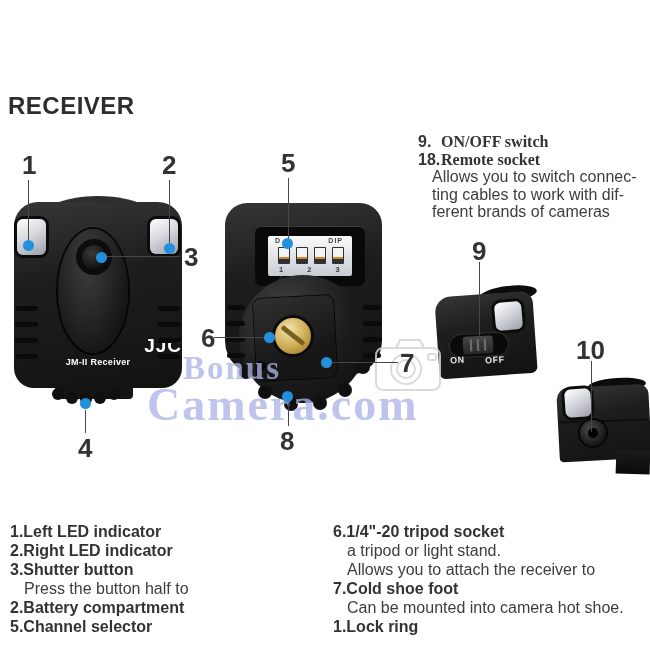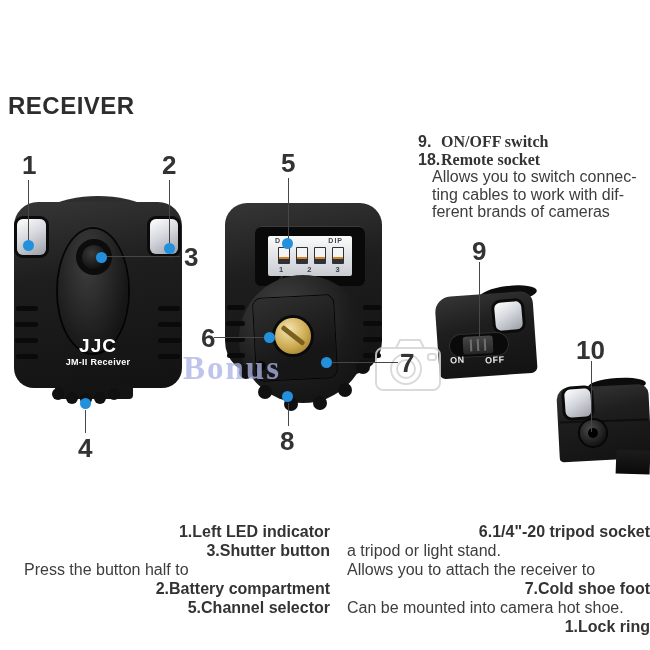--- a/index.html
+++ b/index.html
@@ -5,21 +5,21 @@
   html,body{margin:0;padding:0;background:#fff;}
   .canvas{position:relative;width:650px;height:650px;background:#ffffff;overflow:hidden;
           font-family:"Liberation Sans",sans-serif;color:#3d3d3d;margin-top:36px;}
   .abs{position:absolute;}
   
   .title{left:8px;top:56px;font-size:24px;font-weight:bold;color:#2d2d2d;letter-spacing:.5px;}
   .callout-num{font-size:26px;font-weight:600;color:#333;line-height:1;z-index:7;}
   .cline{background:#474747;z-index:6;}
   .dot{width:11px;height:11px;border-radius:50%;background:#2390dd;z-index:7;}
   .txt{font-size:16px;line-height:19px;color:#3d3d3d;}
-  .txt .h{font-weight:bold;color:#333;text-align:right;}
+  .txt .h{font-weight:bold;color:#333;}
   .txt .d{padding-left:14px;}
   .tr-block{left:418px;top:97px;width:234px;font-size:16px;line-height:17.5px;}
   .tr-block .row{display:flex;}
   .tr-block .num{font-weight:bold;color:#333;min-width:23px;}
   .tr-block .t{font-weight:bold;color:#333;font-family:Liberation Serif, serif;}
   .tr-block .d{padding-left:14px;}
   .bl-block{left:10px;top:486px;width:320px;}
   .br-block{left:333px;top:486px;width:317px;}
   
   .wm{font-family:"Liberation Serif",serif;font-weight:bold;color:rgba(172,180,230,0.78);
@@ -38,21 +38,21 @@
   .front .arch{position:absolute;left:8px;right:8px;top:0;height:42px;background:#2e2e2e;
                border-radius:50% 50% 0 0 / 100% 100% 0 0;}
   .front .body{position:absolute;left:0;top:6px;width:168px;height:186px;border-radius:24px 24px 20px 20px;}
   .front .oval{position:absolute;left:44px;top:33px;width:70px;height:124px;border-radius:50%;
                background:radial-gradient(ellipse at 42% 28%,#3e3e3e,#161616 72%);
                box-shadow:0 0 0 2px rgba(0,0,0,.85),0 -2px 3px rgba(255,255,255,.07);}
   .front .btn-outer{position:absolute;left:62px;top:43px;width:36px;height:36px;border-radius:50%;
                background:#0c0c0c;}
   .front .btn-inner{position:absolute;left:68px;top:49px;width:24px;height:24px;border-radius:50%;
                background:radial-gradient(circle at 40% 35%,#3a3a3a,#101010 75%);}
-  .front .brand{position:absolute;left:0;width:168px;top:139px;text-align:center;color:#fff;
+  .front .brand{position:absolute;left:0;width:168px;top:139px;text-align:right;color:#fff;
                font-weight:800;font-size:19px;letter-spacing:1px;}
   .front .model{position:absolute;left:0;width:168px;top:161px;text-align:center;color:#fff;
                font-weight:bold;font-size:9px;letter-spacing:.3px;}
   .front .ringbar{position:absolute;left:41px;top:189px;width:78px;height:14px;background:#141414;border-radius:4px;}
   
   .bottomv{left:215px;top:165px;width:180px;height:210px;z-index:2;}
   .bottomv .body{position:absolute;left:10px;top:2px;width:157px;height:172px;border-radius:22px 22px 34px 34px;}
   .bottomv .recess{position:absolute;left:40px;top:25px;width:110px;height:60px;background:#090909;
                border-radius:6px;box-shadow:inset 0 1px 0 #3c3c3c;}
   .bottomv .dip{position:absolute;left:53px;top:35px;width:84px;height:40px;border-radius:2px;
@@ -106,20 +106,21 @@
   .lug{background:#222;border-radius:1px;z-index:3;}
 </style>
 </head>
 <body>
 
 <div class="canvas">
 
   <div class="abs title">RECEIVER</div>
 
   <div class="abs wm wm1">Bonus</div>
+  <div class="abs wm wm2">Camera.com</div>
   <svg class="abs wm-cam" width="74" height="70" viewBox="0 0 74 70">
     <g fill="none" stroke="#d4d4d8" stroke-width="2">
       <rect x="4" y="20" width="64" height="42" rx="7"></rect>
       <path d="M24 20 L28 12 L48 12 L52 20"></path>
       <circle cx="34" cy="41" r="15"></circle>
       <circle cx="34" cy="41" r="9"></circle>
       <rect x="56" y="26" width="8" height="6" rx="2"></rect>
     </g>
   </svg>
 
@@ -260,20 +261,21 @@
       <span class="num">18.</span>
       <span class="t">Remote socket</span>
     </div>
     <div class="d">Allows you to switch connec-</div>
     <div class="d">ting cables to work with dif-</div>
     <div class="d">ferent brands of cameras</div>
   </div>
 
   <div class="abs txt bl-block">
     <div class="h">1.Left LED indicator</div>
+    <div class="h">2.Right LED indicator</div>
     <div class="h">3.Shutter button</div>
     <div class="d">Press the button half to</div>
     <div class="h">2.Battery compartment</div>
     <div class="h">5.Channel selector</div>
   </div>
 
   <div class="abs txt br-block">
     <div class="h">6.1/4"-20 tripod socket</div>
     <div class="d">a tripod or light stand.</div>
     <div class="d">Allows you to attach the receiver to</div>

